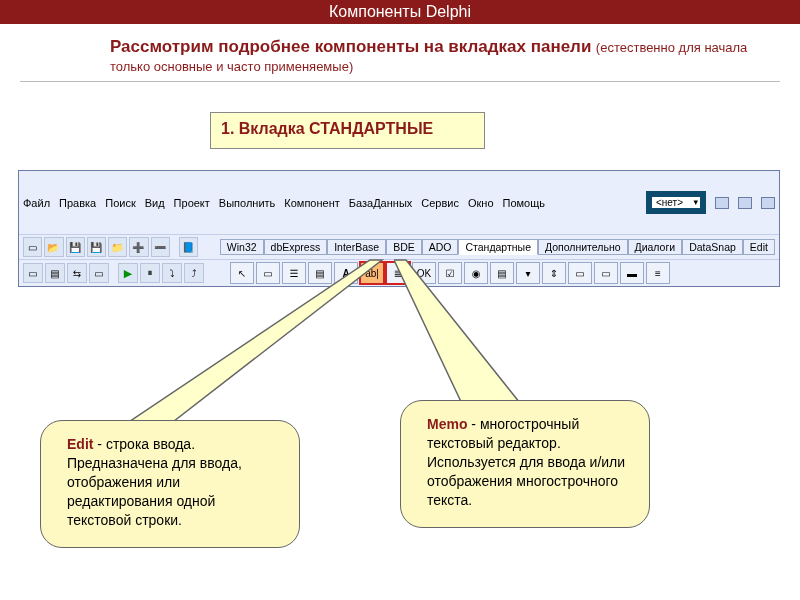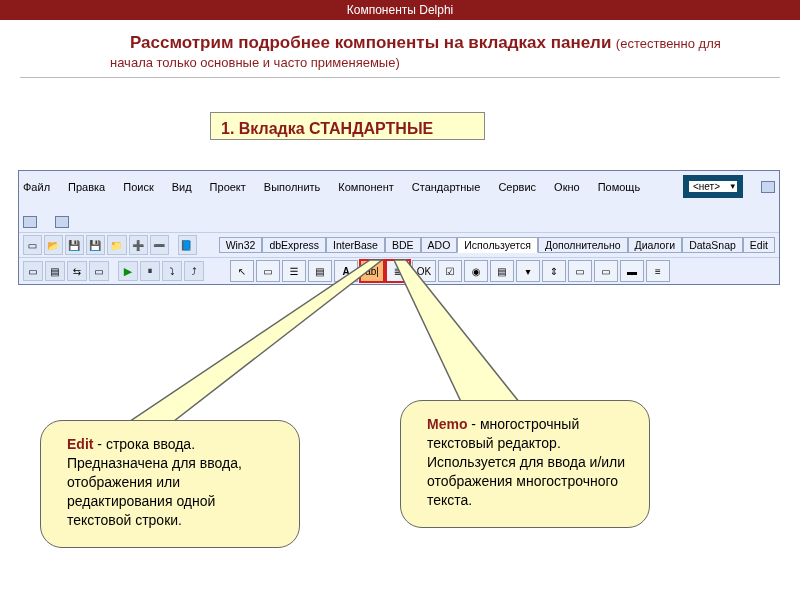--- a/index.html
+++ b/index.html
@@ -1,28 +1,28 @@
 <!DOCTYPE html>
 <html><head>
 <meta charset="utf-8">
 <style>
   * { box-sizing: border-box; margin: 0; padding: 0; }
   body { font-family: Arial, sans-serif; background: #fff; width: 800px; height: 600px; overflow: hidden; position: relative; }
-  .header { background: #8b1a1a; color: #fff; text-align: center; padding: 3px 0; font-size: 12px; }
+  .header { background: #8b1a1a; color: #fff; text-align: center; padding: 3px 0; font-size: 16px; }
   .title-area { padding: 12px 40px 4px 110px; }
-  .title-main { color: #8b1a1a; font-weight: bold; font-size: 17px; line-height: 1.25; margin-left: 20px; }
+  .title-main { color: #8b1a1a; font-weight: bold; font-size: 17px; line-height: 1.25; }
   .title-sub { color: #8b1a1a; font-size: 13px; line-height: 1.2; }
   .divider { border-top: 1px solid #bbb; margin: 2px 20px 0 20px; }
-  .tagbox { position: absolute; top: 112px; left: 210px; width: 275px; background: #ffffcc; border: 1px solid #888; padding: 6px 10px 1px 10px; font-size: 16px; color: #8b1a1a; font-weight: bold; line-height: 1.2; }
+  .tagbox { position: absolute; top: 112px; left: 210px; width: 275px; background: #ffffcc; border: 1px solid #888; padding: 6px 10px 10px 10px; font-size: 16px; color: #8b1a1a; font-weight: bold; line-height: 1.2; }
 
   
   .ide { position: absolute; top: 170px; left: 18px; width: 762px; background: #d6dff2; border: 1px solid #6a7ca5; font-family: "Tahoma", sans-serif; font-size: 11px; }
   .ide-title { background: linear-gradient(#3b5fab, #7593d0); color: #fff; padding: 3px 6px; font-weight: bold; height: 20px; display:flex; align-items:center; gap:4px;}
   .ide-title .logo { width:12px;height:12px;background:#ffcc33;border:1px solid #806000; display:inline-block;}
-  .menubar { background: #e8eefb; padding: 4px 4px; display: flex; gap: 18px; flex-wrap: wrap; align-items:center; }
+  .menubar { background: #e8eefb; padding: 20px 4px; display: flex; gap: 9px; flex-wrap: wrap; align-items:center; }
   .menubar span { color: #000; cursor: default; }
   .menubar .combo { margin-left:auto; border:6px solid #0c4a6e; background:#fff; padding:0 16px 0 4px; font-size:10px; position:relative; min-width:60px;}
   .menubar .combo::after{content:"▾"; position:absolute; right:2px; top:0; font-size:9px;}
   .winbtn{width:14px;height:12px;background:#c9d6ef;border:1px solid #6a7ca5;}
   .toolrow { background: #e8eefb; padding: 2px 4px; display: flex; align-items: center; gap: 2px; flex-wrap: nowrap; overflow:hidden; border-top:1px solid #c3cfe6;}
   .tool { width: 20px; height: 20px; border: 1px solid #b8c4db; background: #dde6f5; display: inline-flex; align-items:center; justify-content:center; font-size:10px; }
   .tabrow { display: flex; gap: 0; margin-left: 8px; padding-left: 12px; }
   .tab { border: 1px solid #9aa9c7; background: #e8eefb; padding: 1px 6px; font-size: 10.5px; cursor: default; }
   .tab.active { background: #fff; border-bottom-color:#fff; }
   .comp { width: 24px; height: 22px; border: 1px solid #9aa9c7; background: #eef2fb; display:inline-flex;align-items:center;justify-content:center; font-size:10px; }
@@ -53,21 +53,21 @@
 
 <div class="ide">
   <div class="menubar">
     <span>Файл</span>
     <span>Правка</span>
     <span>Поиск</span>
     <span>Вид</span>
     <span>Проект</span>
     <span>Выполнить</span>
     <span>Компонент</span>
-    <span>Стандартные</span>
+    <span>БазаДанных</span>
     <span>Сервис</span>
     <span>Окно</span>
     <span>Помощь</span>
     <span class="combo">&lt;нет&gt;</span>
     <span class="winbtn"></span>
     <span class="winbtn"></span>
     <span class="winbtn"></span>
   </div>
 
   <div class="toolrow">
@@ -79,21 +79,21 @@
     <span class="tool">➕</span>
     <span class="tool">➖</span>
     <span class="sep"></span>
     <span class="tool">📘</span>
     <span class="tabrow" id="tabrow">
         <span class="tab">Win32</span>
         <span class="tab">dbExpress</span>
         <span class="tab">InterBase</span>
         <span class="tab">BDE</span>
         <span class="tab">ADO</span>
-        <span class="tab active">Используется</span>
+        <span class="tab active">Стандартные</span>
         <span class="tab">Дополнительно</span>
         <span class="tab">Диалоги</span>
         <span class="tab">DataSnap</span>
         <span class="tab">Edit</span>
       </span>
   </div>
 
   <div class="toolrow">
     <span class="tool">▭</span>
     <span class="tool">▤</span>

